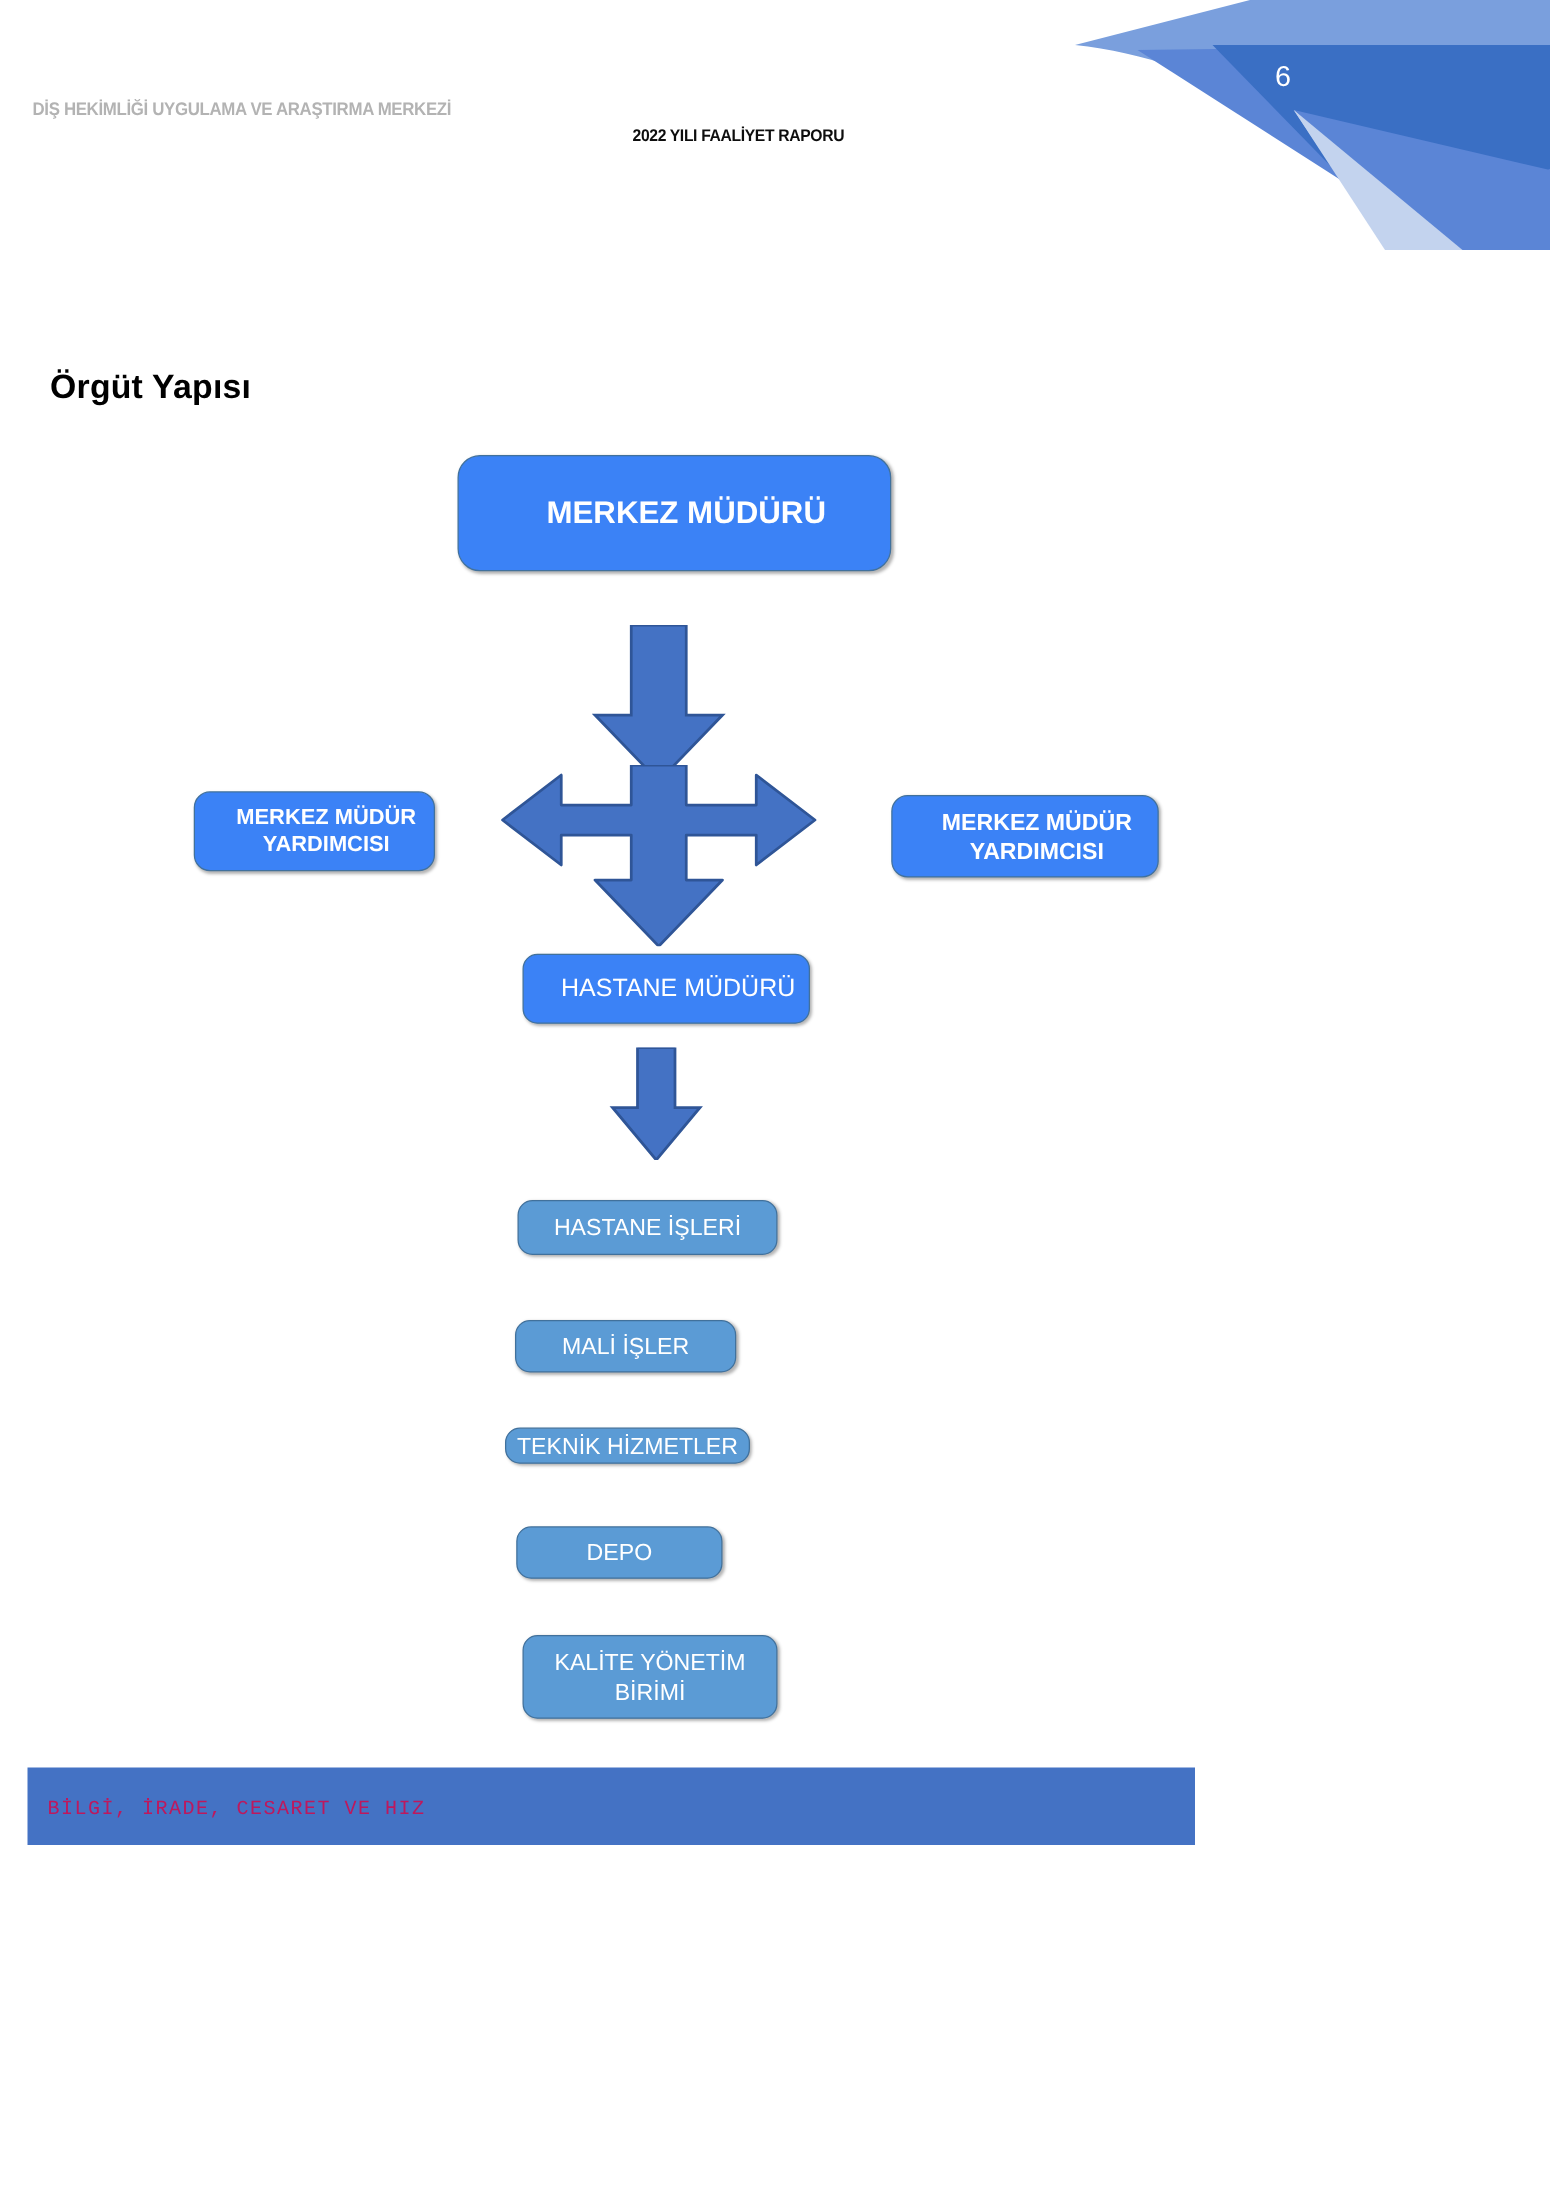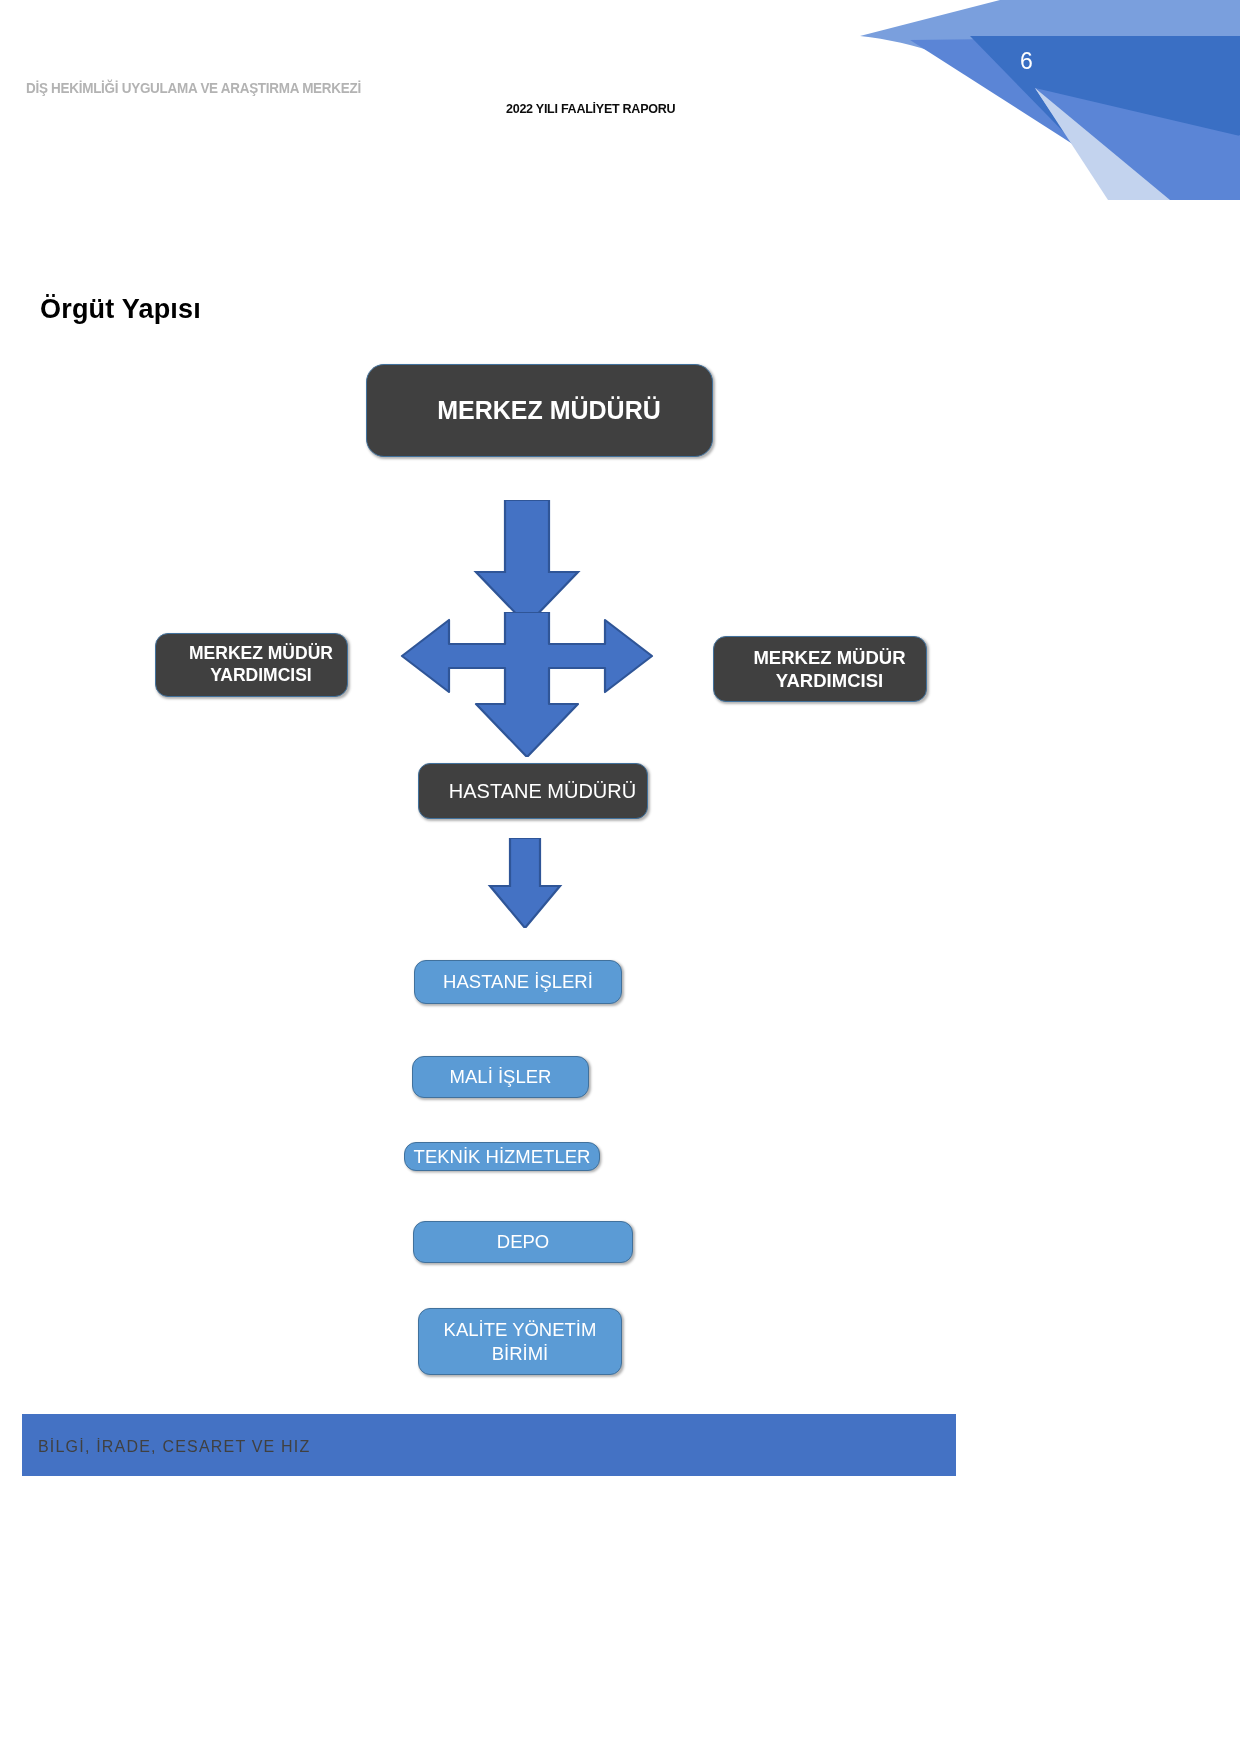--- a/index.html
+++ b/index.html
@@ -71,21 +71,21 @@
     font-size: 27px;
     font-weight: bold;
     color: #000000;
     letter-spacing: 0.2px;
   }
 
   
   .node {
     position: absolute;
     box-sizing: border-box;
-    background: #404040;
+    background: #3b82f6;
     border: 1px solid #41719c;
     border-radius: 14px;
     color: #ffffff;
     display: flex;
     align-items: center;
     justify-content: center;
     text-align: center;
     line-height: 1.25;
     box-shadow: 1.5px 1.5px 2.5px rgba(0,0,0,0.30);
     padding-left: 19px;
@@ -129,21 +129,21 @@
     align-items: center;
     justify-content: center;
     text-align: center;
     font-size: 18.5px;
     line-height: 1.25;
     box-shadow: 1.5px 1.5px 2.5px rgba(0,0,0,0.30);
   }
   #node-personel  { left: 414px; top: 960px;  width: 208px; height: 44px; }
   #node-mali      { left: 412px; top: 1056px; width: 177px; height: 42px; }
   #node-teknik    { left: 404px; top: 1142px; width: 196px; height: 29px; }
-  #node-depo      { left: 413px; top: 1221px; width: 220px; height: 42px; }
+  #node-depo      { left: 413px; top: 1221px; width: 165px; height: 42px; }
   #node-kalite    { left: 418px; top: 1308px; width: 204px; height: 67px; }
 
   
   .arrow-svg { position: absolute; pointer-events: none; }
   #arrow-top      { left: 392px; top: 500px;  width: 270px; height: 125px; }
   #arrow-cross    { left: 392px; top: 612px;  width: 270px; height: 145px; }
   #arrow-to-units { left: 470px; top: 838px;  width: 110px; height: 90px;  }
 
   
   #footer-bar {
@@ -151,24 +151,24 @@
     left: 22px;
     top: 1414px;
     width: 934px;
     height: 62px;
     background: #4472c4;
   }
   #footer-motto {
     position: absolute;
     left: 38px;
     top: 1438px;
-    font-family: Liberation Sans, sans-serif;
+    font-family: Liberation Mono, monospace;
     font-size: 16px;
     letter-spacing: 1.2px;
-    color: #404040;
+    color: #be185d;
     white-space: nowrap;
   }
 </style>
 </head>
 <body>
 
 <div id="header-left-title">DİŞ HEKİMLİĞİ UYGULAMA VE ARAŞTIRMA MERKEZİ</div>
 
 <div id="header-center-title">2022 YILI FAALİYET RAPORU</div>
 

